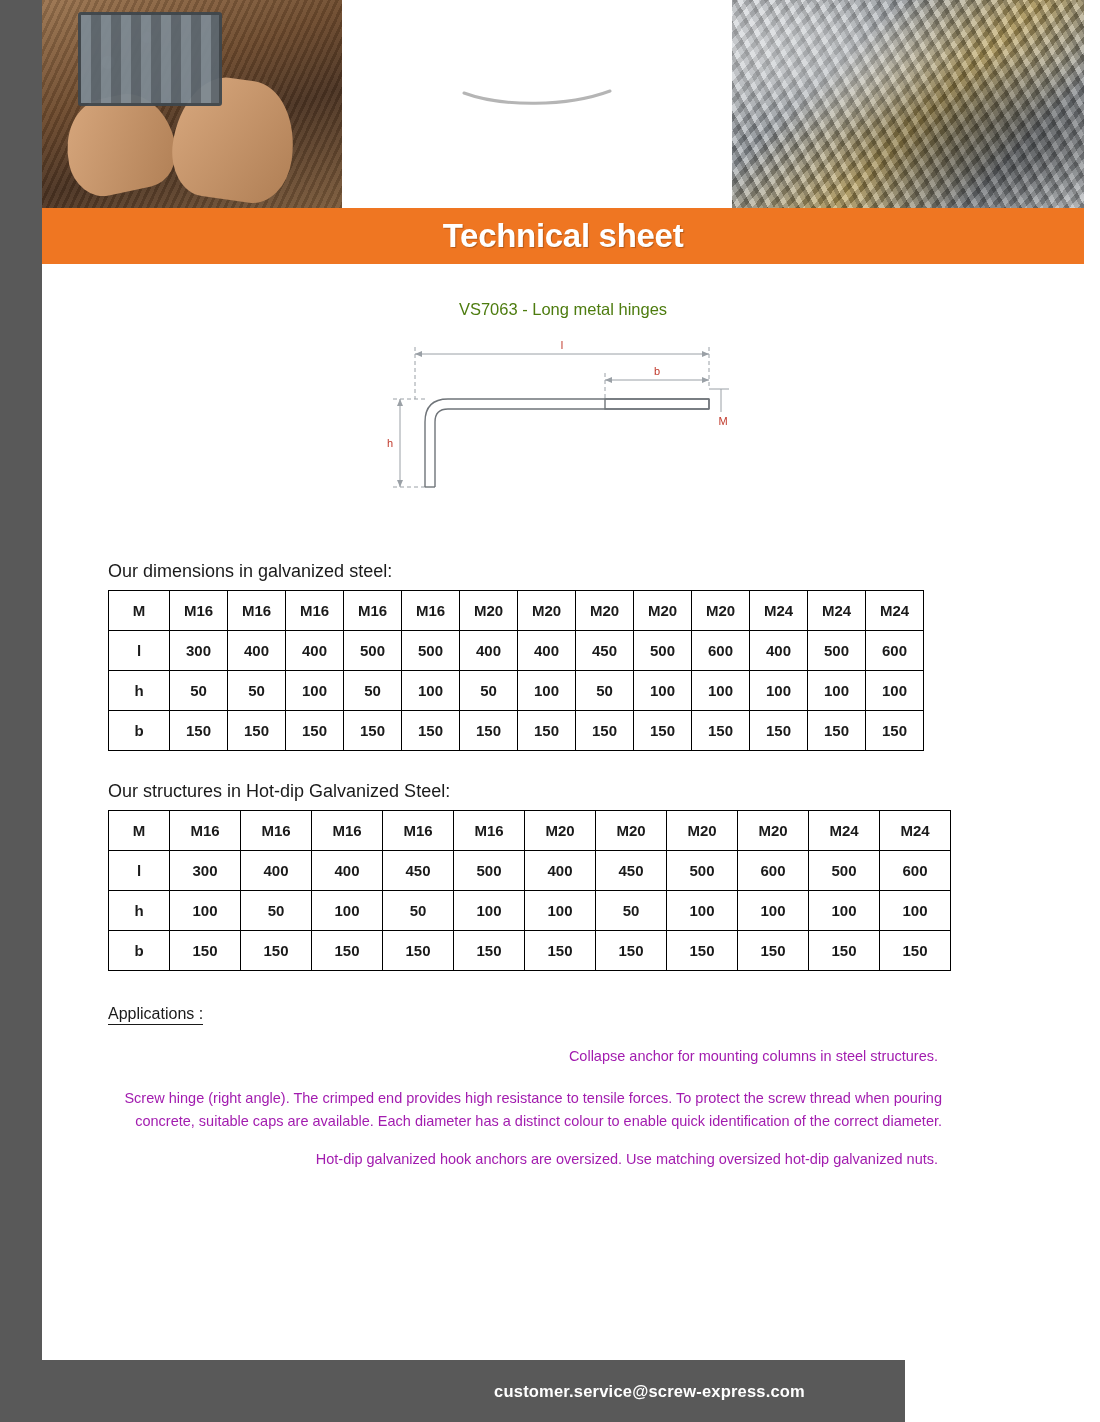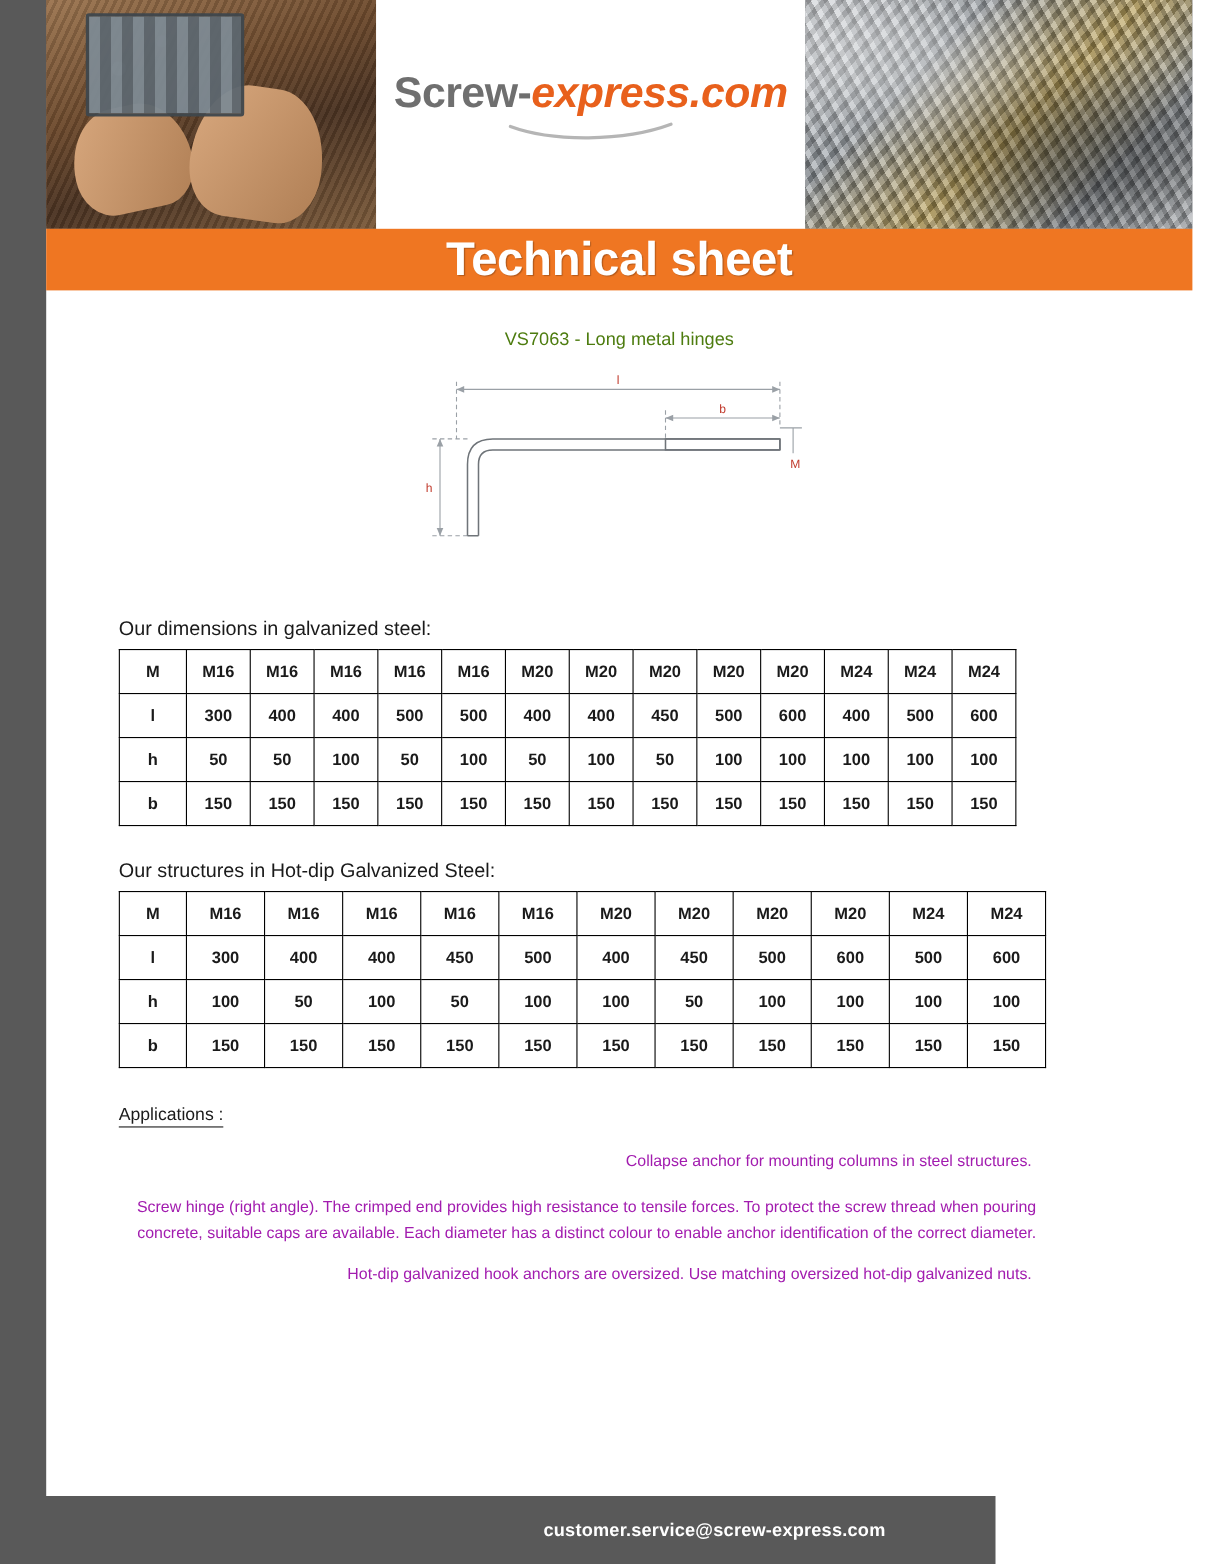--- a/index.html
+++ b/index.html
@@ -126,21 +126,21 @@
     left: 42px; top: 208px;
     width: 1042px;
     height: 56px;
     background: #ef7622;
     display: flex;
     align-items: center;
     justify-content: center;
   }
   .banner-title {
     color: #ffffff;
-    font-size: 43px;
+    font-size: 33px;
     font-weight: bold;
     letter-spacing: -0.3px;
     text-shadow: 1px 1px 1px rgba(0,0,0,.25);
   }
   
   .content {
     position: absolute;
     left: 42px; top: 264px;
     width: 1042px;
   }
@@ -226,23 +226,20 @@
 
     <div class="photo-left">
       <div class="tex-workbench">
         <div class="hand h1"></div>
         <div class="hand h2"></div>
       </div>
     </div>
 
     <div class="logo-zone">
       <div class="logo-wrap">
-        <div class="logo-text">
-          <span class="part1">Screw-</span><span class="part2">express.com</span>
-        </div>
         <svg class="logo-swoosh" viewBox="0 0 150 18">
           <path d="M2 4 C 40 18, 105 18, 148 2" stroke="#b5b5b5" stroke-width="3" fill="none" stroke-linecap="round"></path>
         </svg>
       </div>
     </div>
 
     <div class="photo-right">
       <div class="tex-screws"></div>
     </div>
   </div>
@@ -433,21 +430,21 @@
           <td>150</td>
           <td>150</td>
           <td>150</td>
         </tr>
       </tbody>
     </table>
 
     
     <div class="apps-title">Applications :</div>
     <p class="para">Collapse anchor for mounting columns in steel structures.</p>
-    <p class="para indent">Screw hinge (right angle). The crimped end provides high resistance to tensile forces. To protect the screw thread when pouring concrete, suitable caps are available. Each diameter has a distinct colour to enable anchor identification of the correct diameter.</p>
+    <p class="para indent">Screw hinge (right angle). The crimped end provides high resistance to tensile forces. To protect the screw thread when pouring concrete, suitable caps are available. Each diameter has a distinct colour to enable quick identification of the correct diameter.</p>
     <p class="para" style="margin-top:16px;">Hot-dip galvanized hook anchors are oversized. Use matching oversized hot-dip galvanized nuts.</p>
   </div>
 
   <div class="footer">
     <div class="footer-mail">customer.service@screw-express.com</div>
   </div>
 
 </div>
 
 </body></html>

